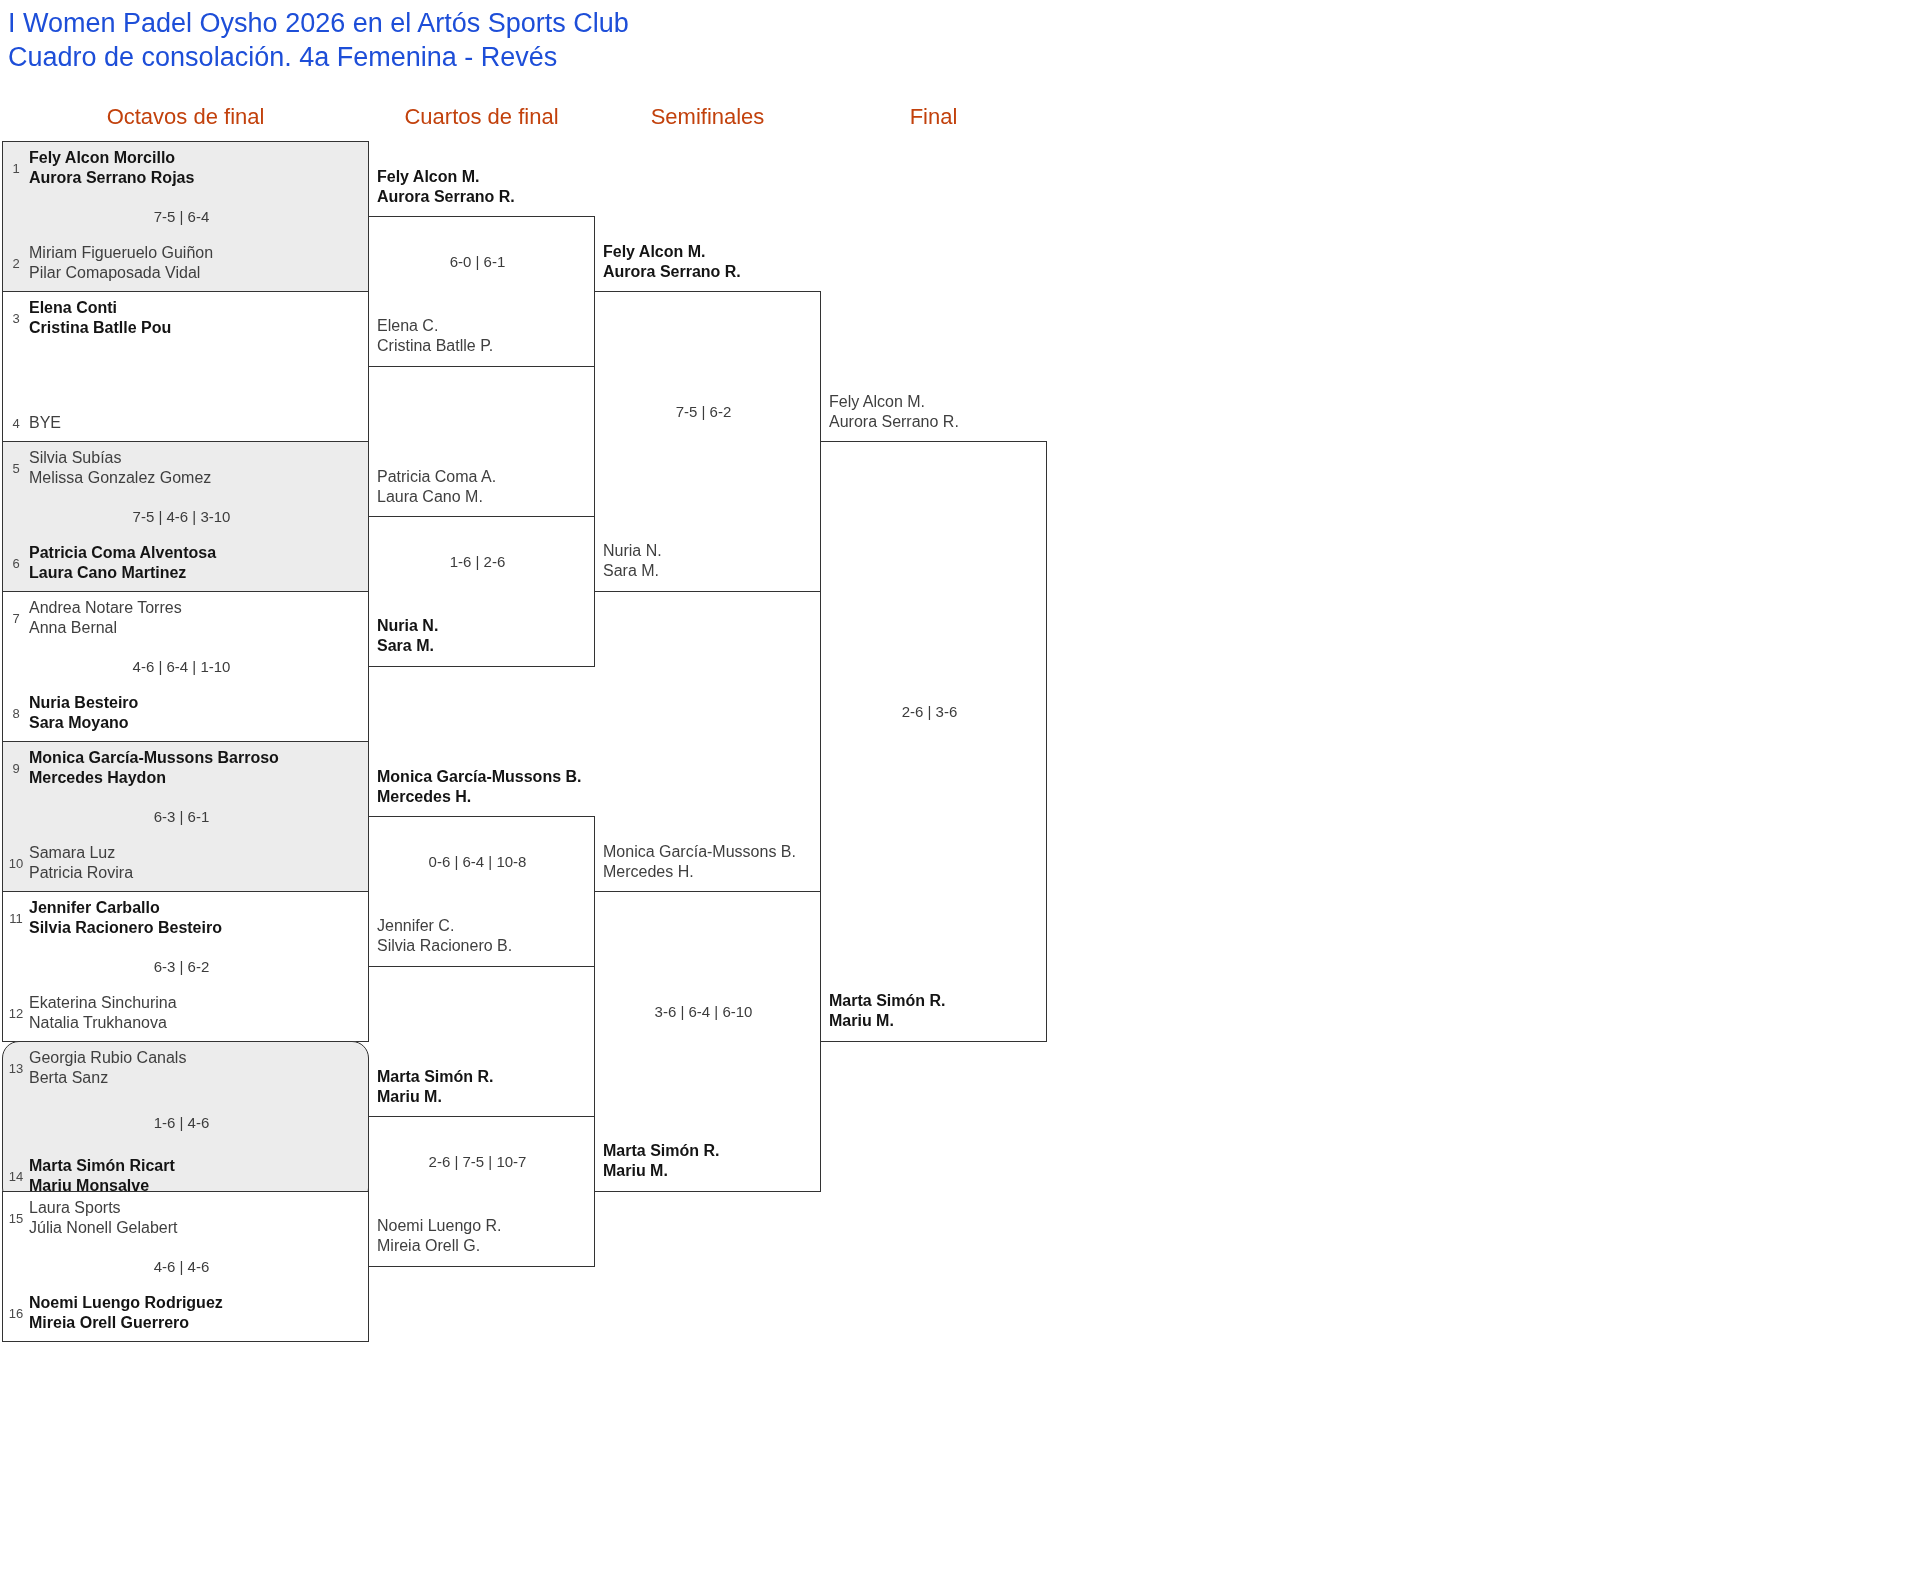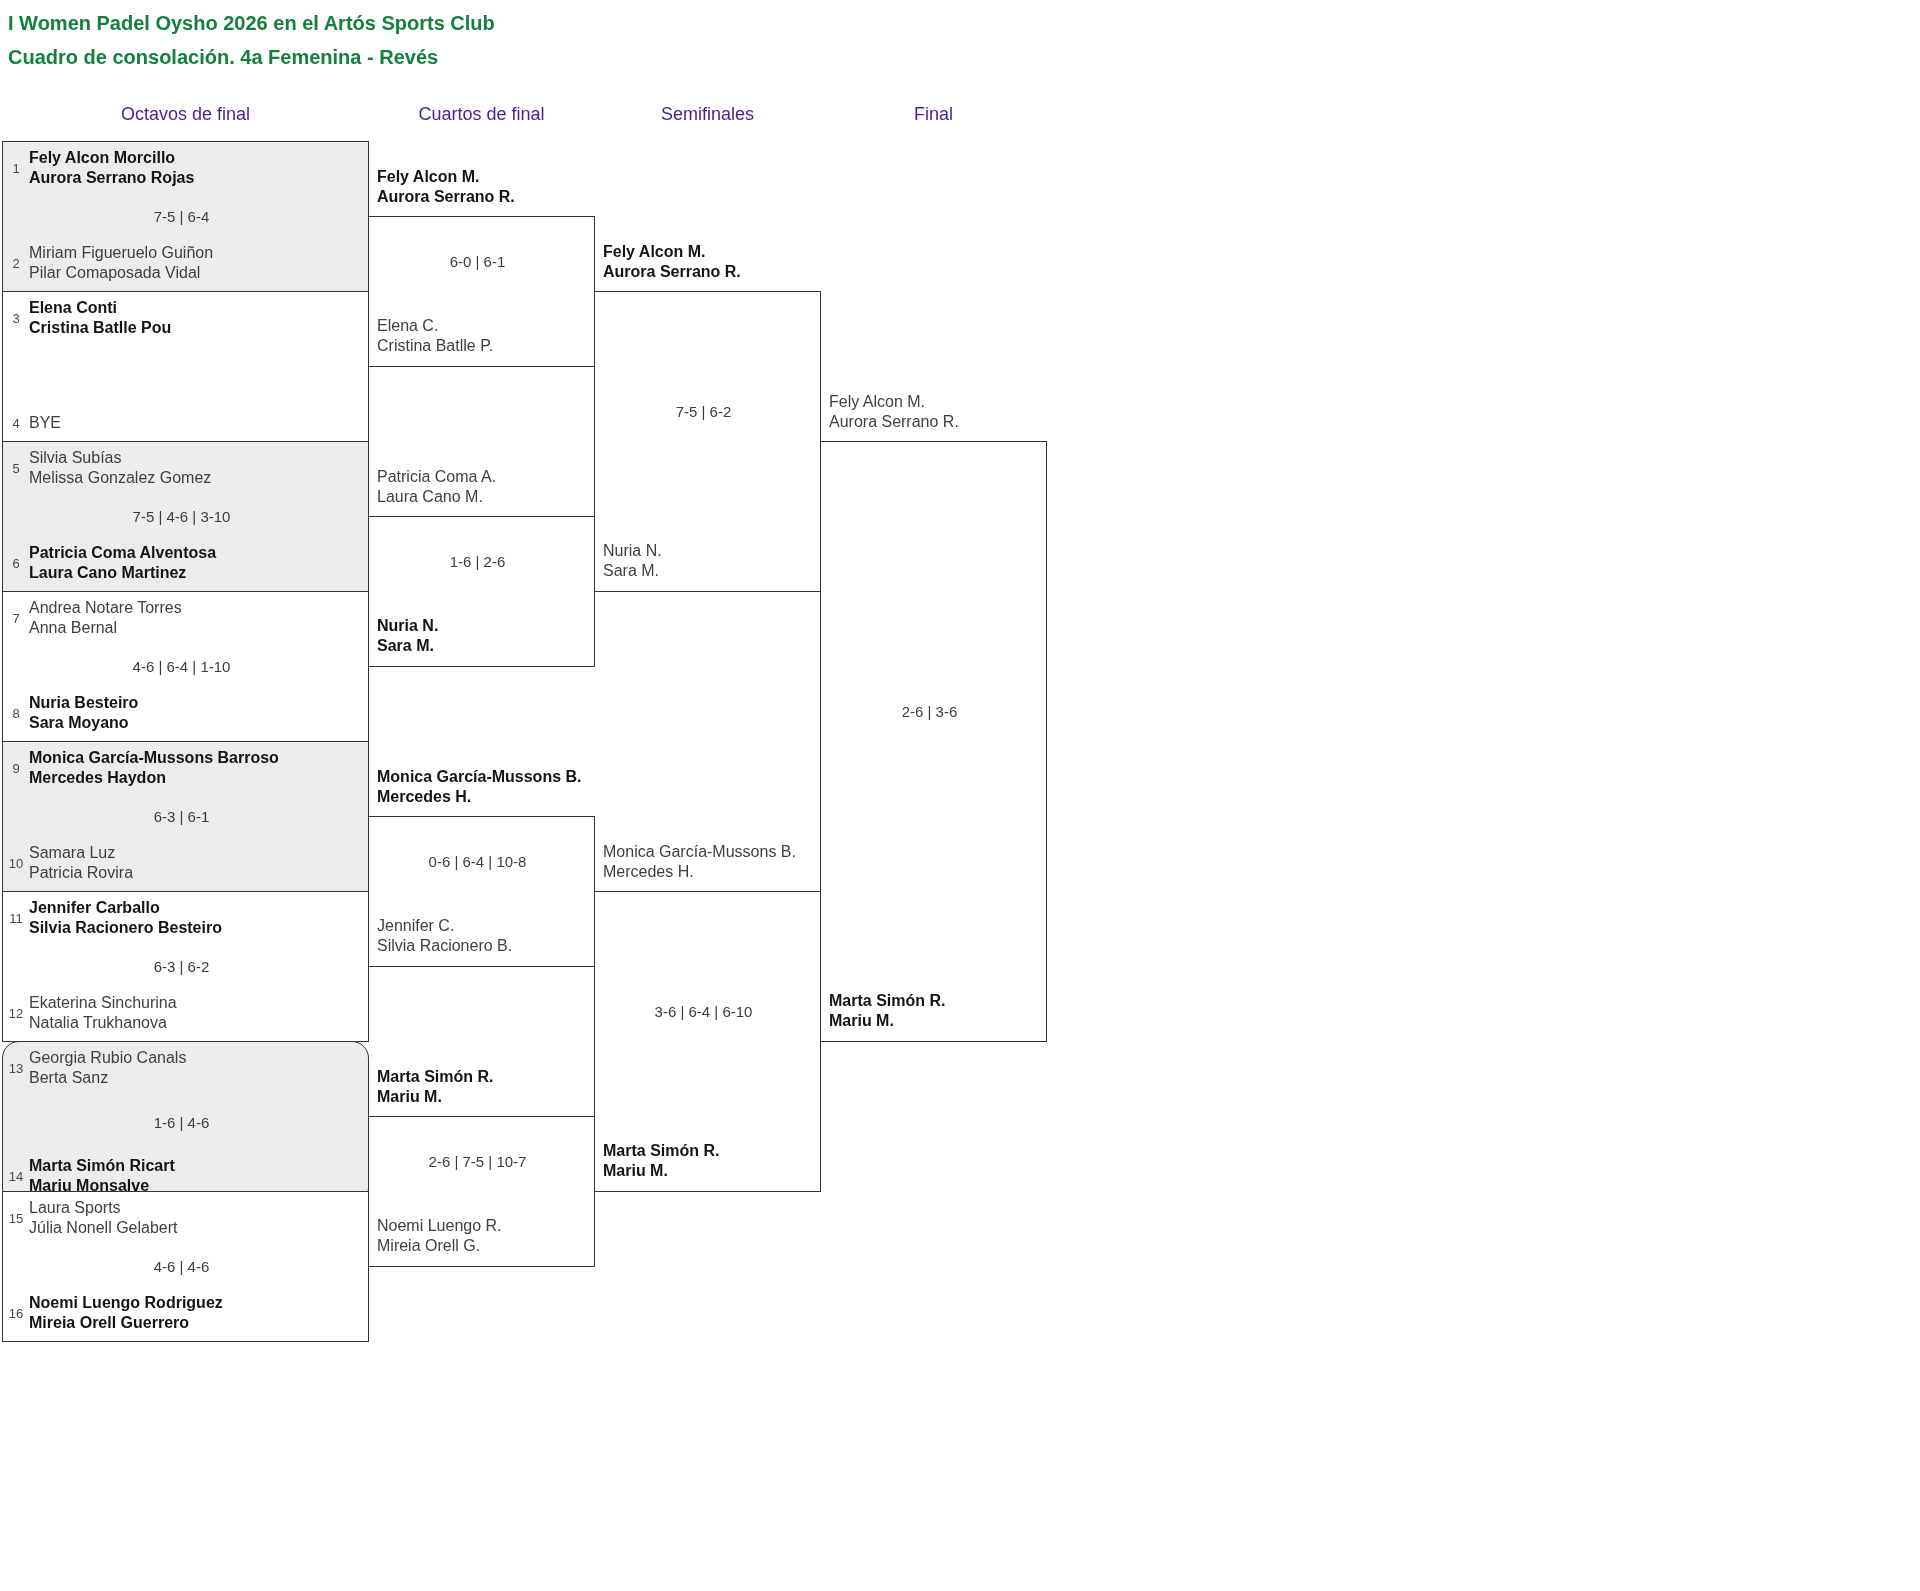--- a/index.html
+++ b/index.html
@@ -1,19 +1,19 @@
 <!DOCTYPE html>
 <html><head>
 <meta charset="utf-8">
 <style>
   html,body{margin:0;padding:0;background:#ffffff;}
   .page{position:relative;width:1920px;height:1591px;background:#ffffff;overflow:hidden;
         font-family:"Liberation Sans",sans-serif;color:#3f3f3f;}
-  .title{position:absolute;left:8px;top:6px;font-size:20px;line-height:34px;font-weight:700;color:#15803d;}
-  .round-header{position:absolute;top:104px;text-align:center;font-size:18px;font-weight:500;color:#4c1d95;}
+  .title{position:absolute;left:8px;top:6px;font-size:27px;line-height:34px;font-weight:400;color:#1d4ed8;}
+  .round-header{position:absolute;top:104px;text-align:center;font-size:22px;font-weight:500;color:#c2410c;}
   .rh-0{left:2px;width:367px;}
   .rh-1{left:368px;width:227px;}
   .rh-2{left:594px;width:227px;}
   .rh-3{left:820px;width:227px;}
   .match{position:absolute;border:1px solid #333333;box-sizing:border-box;background:#ffffff;}
   .match.shaded{background:#ececec;}
   .match.r1{left:2px;width:367px;}
   .team{position:absolute;left:0;right:0;display:flex;align-items:center;}
   .team.top{top:6px;}
   .team.bottom{bottom:8px;}

